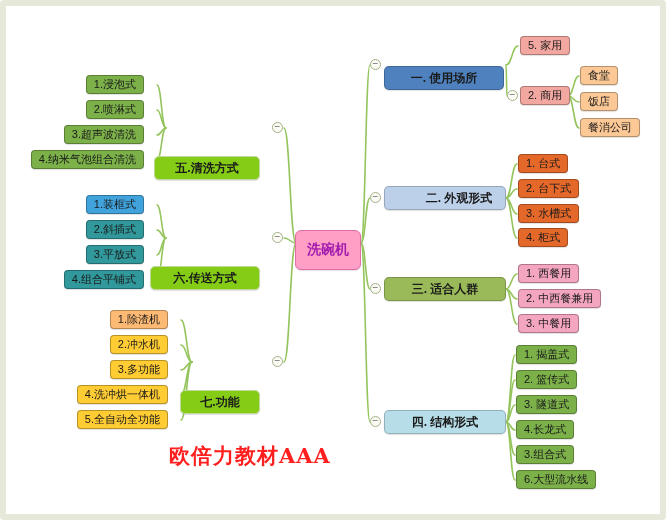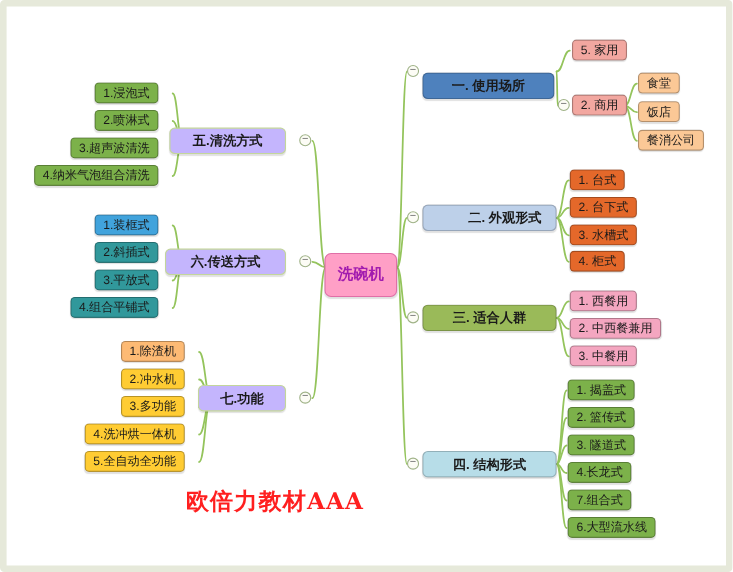--- a/index.html
+++ b/index.html
@@ -14,21 +14,21 @@
     box-sizing:border-box;white-space:nowrap;color:#1a1a1a;
     border-radius:4px;box-shadow:0 1px 1px rgba(0,0,0,.12);
   }
   .leaf{height:19px;padding:0 7px;font-size:11px;border:1px solid rgba(0,0,0,.28);}
   .branch{height:24px;font-size:12px;font-weight:bold;border:1px solid rgba(0,0,0,.2);border-radius:5px;}
   .c-root{width:66px;height:40px;font-size:14px;font-weight:bold;background:#FF9FC6;border:1px solid #E06FA7;color:#A21CAF;border-radius:6px;}
   .c-blue-dark{background:#4E81BD;}
   .c-blue-light{background:#BDD0E9;padding-left:28px;}
   .c-olive{background:#9ABA59;}
   .c-cyan-light{background:#B7DDE8;}
-  .c-pale-green{background:#c4b5fd;border-color:#C3D69B;}
+  .c-pale-green{background:#84cc16;border-color:#C3D69B;margin-top:40px;}
   .c-salmon{background:#F2A7A0;}
   .c-peach{background:#FBC896;}
   .c-orange-red{background:#E4682A;}
   .c-rose{background:#F4A6C0;}
   .c-green{background:#7CB14A;}
   .c-skyblue{background:#41A3DC;}
   .c-teal{background:#31989B;}
   .c-orange{background:#fdba74;}
   .c-yellow{background:#FFCC33;}
   .collapse{
@@ -111,21 +111,21 @@
   <div class="node leaf c-orange-red" style="left:512px;top:222px">4. 柜式</div>
 
   <div class="node leaf c-rose" style="left:512px;top:258px">1. 西餐用</div>
   <div class="node leaf c-rose" style="left:512px;top:283px">2. 中西餐兼用</div>
   <div class="node leaf c-rose" style="left:512px;top:308px">3. 中餐用</div>
 
   <div class="node leaf c-green" style="left:510px;top:339px">1. 揭盖式</div>
   <div class="node leaf c-green" style="left:510px;top:364px">2. 篮传式</div>
   <div class="node leaf c-green" style="left:510px;top:389px">3. 隧道式</div>
   <div class="node leaf c-green" style="left:510px;top:414px">4.长龙式</div>
-  <div class="node leaf c-green" style="left:510px;top:439px">7.组合式</div>
+  <div class="node leaf c-green" style="left:510px;top:439px">3.组合式</div>
   <div class="node leaf c-green" style="left:510px;top:464px">6.大型流水线</div>
 
   <div class="node leaf c-green" style="right:516px;top:69px">1.浸泡式</div>
   <div class="node leaf c-green" style="right:516px;top:94px">2.喷淋式</div>
   <div class="node leaf c-green" style="right:516px;top:119px">3.超声波清洗</div>
   <div class="node leaf c-green" style="right:516px;top:144px">4.纳米气泡组合清洗</div>
 
   <div class="node leaf c-skyblue" style="right:516px;top:189px">1.装框式</div>
   <div class="node leaf c-teal" style="right:516px;top:214px">2.斜插式</div>
   <div class="node leaf c-teal" style="right:516px;top:239px">3.平放式</div>

